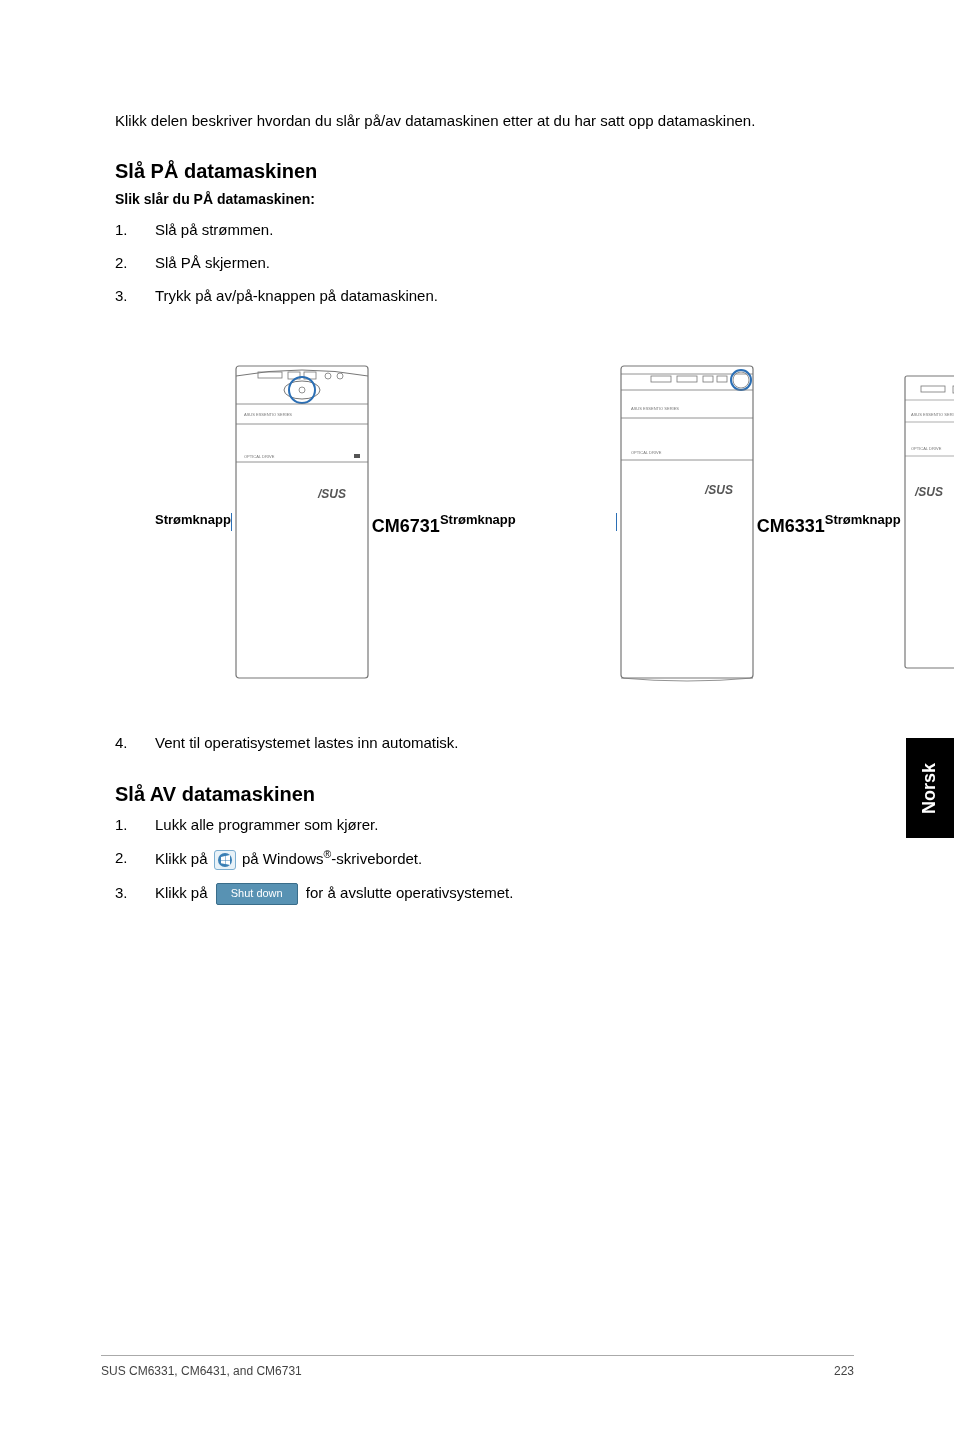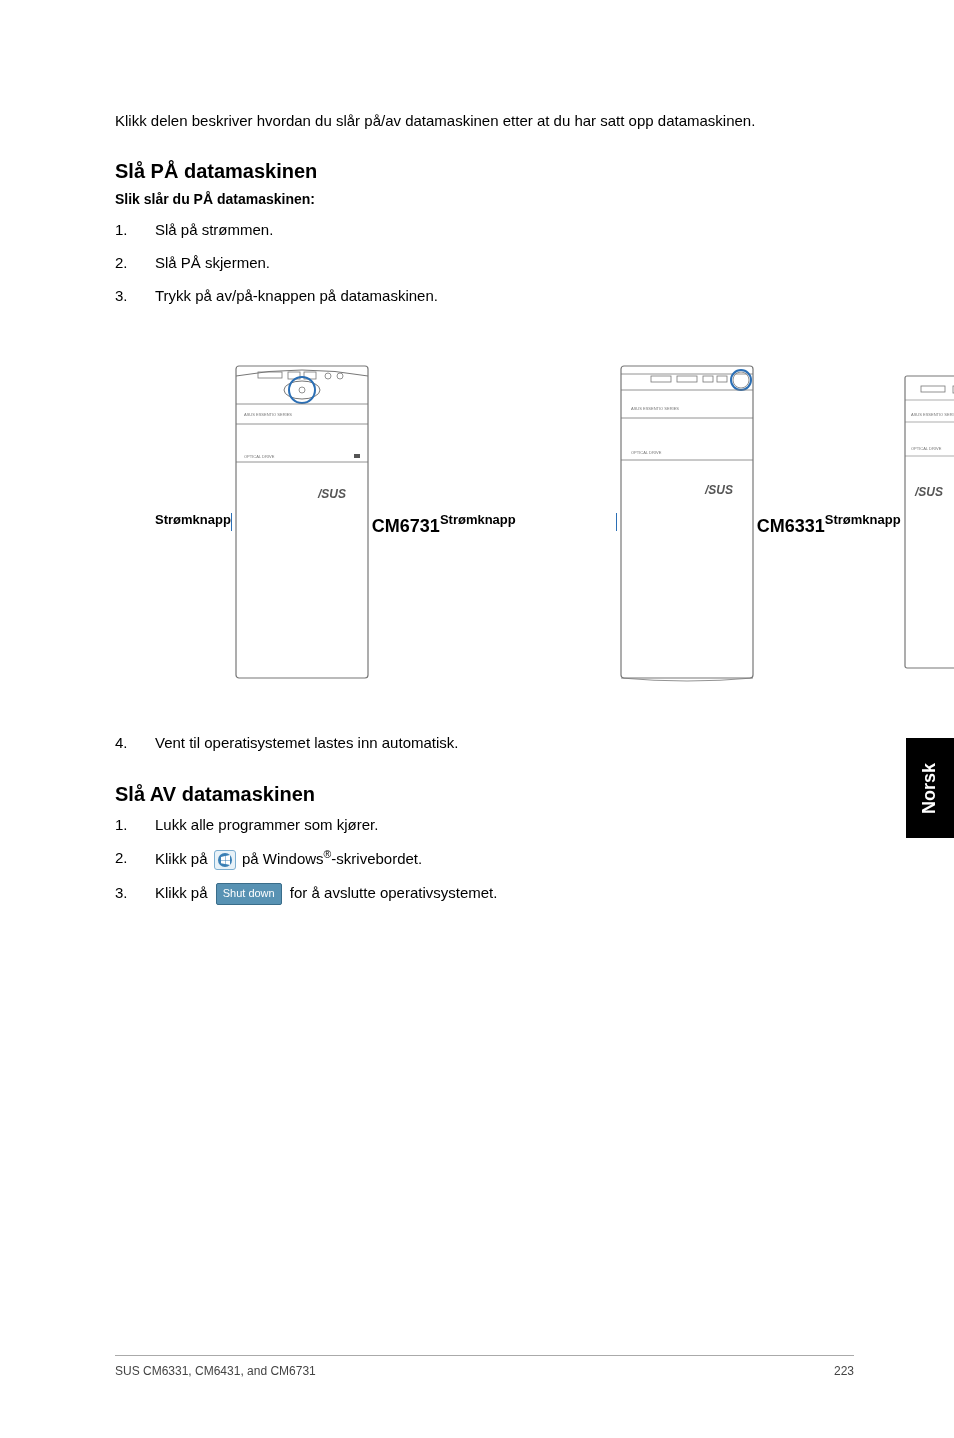--- a/index.html
+++ b/index.html
@@ -100,21 +100,21 @@
     font-weight: bold;
     font-size: 18px;
   }
   .side-tab span {
     transform: rotate(-90deg);
     white-space: nowrap;
   }
   .footer {
     position: absolute;
     bottom: 60px;
-    left: 115px;
+    left: 101px;
     right: 100px;
     border-top: 1px solid #aaa;
     padding-top: 8px;
     display: flex;
     justify-content: space-between;
     font-size: 12px;
     color: #444;
   }
   .inline-icon {
     display: inline-block;
@@ -125,21 +125,21 @@
     line-height: 0;
     background: #e8f2f8;
     margin: 0 2px;
   }
   .inline-btn {
     display: inline-block;
     vertical-align: middle;
     background: #5892b3;
     color: #fff;
     font-size: 11px;
-    padding: 2px 6px;
+    padding: 2px 14px;
     border: 1px solid #3a6d8a;
     border-radius: 2px;
     margin: 0 4px;
   }
   sup { font-size: 0.7em; }
   .sec2 { margin-top: 30px; }
   .step4-block { margin-bottom: 40px; }
 </style>
 </head>
 <body>

